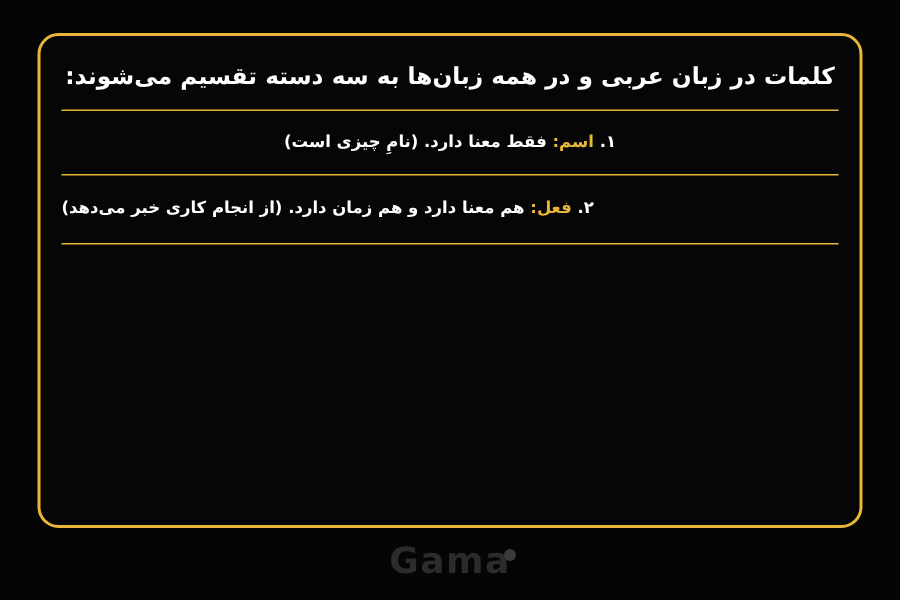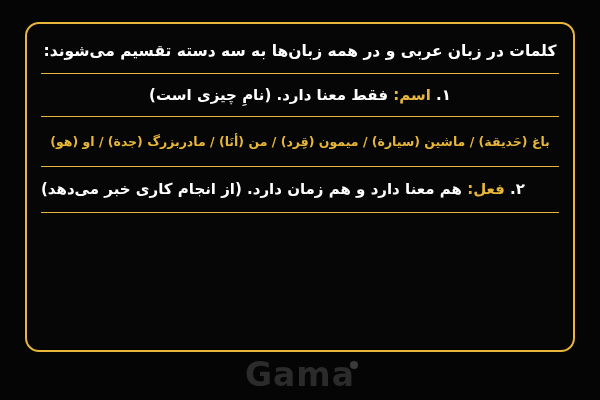--- a/index.html
+++ b/index.html
@@ -80,21 +80,21 @@
     align-items: center;
     justify-content: center;
   }
   .r-def3 {
     height: 48px;
     display: flex;
     align-items: center;
     justify-content: center;
   }
   .def-line {
-    font-size: 15px;
+    font-size: 11px;
     font-weight: bold;
     color: #ffffff;
     line-height: 1.5;
   }
   .kw {
     color: #e8b73a;
     font-weight: bold;
   }
   .num {
     color: #ffffff;
@@ -117,21 +117,21 @@
     bottom: 4px;
     height: 44px;
     display: flex;
     align-items: center;
     justify-content: center;
     pointer-events: none;
   }
   .wm-text {
     font-family: "DejaVu Sans", sans-serif;
     font-weight: bold;
-    font-size: 33px;
+    font-size: 24px;
     letter-spacing: 1px;
     color: #2b2b2b;
     position: relative;
     display: inline-block;
   }
   .wm-dot {
     position: absolute;
     top: 6px;
     right: -3px;
     width: 8px;
@@ -152,23 +152,20 @@
     </div>
 
     <div class="row r-def1 divider">
       <span class="def-line">
         <span class="num">۱.</span>
         <span class="kw">اسم:</span>
         <span>فقط معنا دارد. (نامِ چیزی است)</span>
       </span>
     </div>
 
-    <div class="row r-ex1 divider">
-      <span class="example-line">باغ (حَدیقة) / ماشین (سیارة) / میمون (قِرد) / من (أنَا) / مادربزرگ (جدة) / او (هو)</span>
-    </div>
 
     <div class="row r-def2 divider">
       <span class="def-line">
         <span class="num">۲.</span>
         <span class="kw">فعل:</span>
         <span>هم معنا دارد و هم زمان دارد. (از انجام کاری خبر می‌دهد)</span>
       </span>
     </div>
 
 

